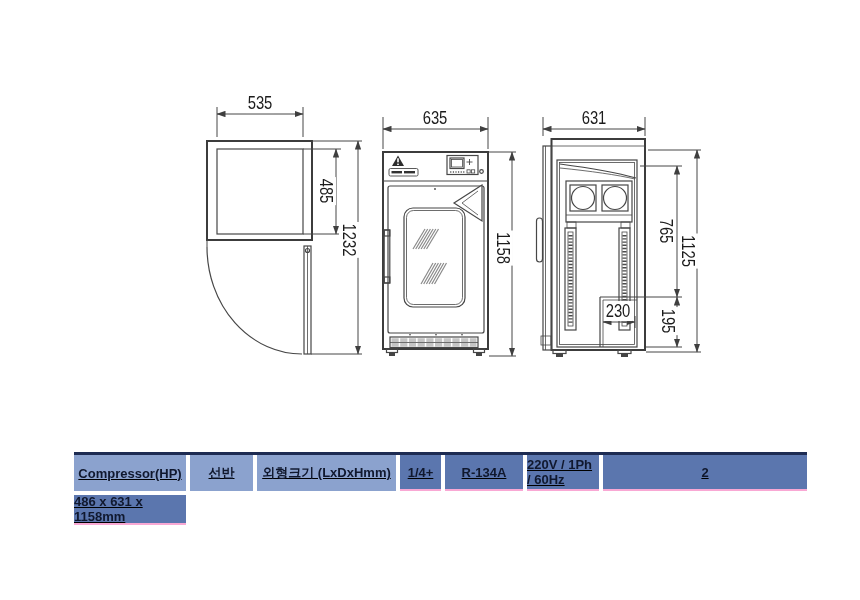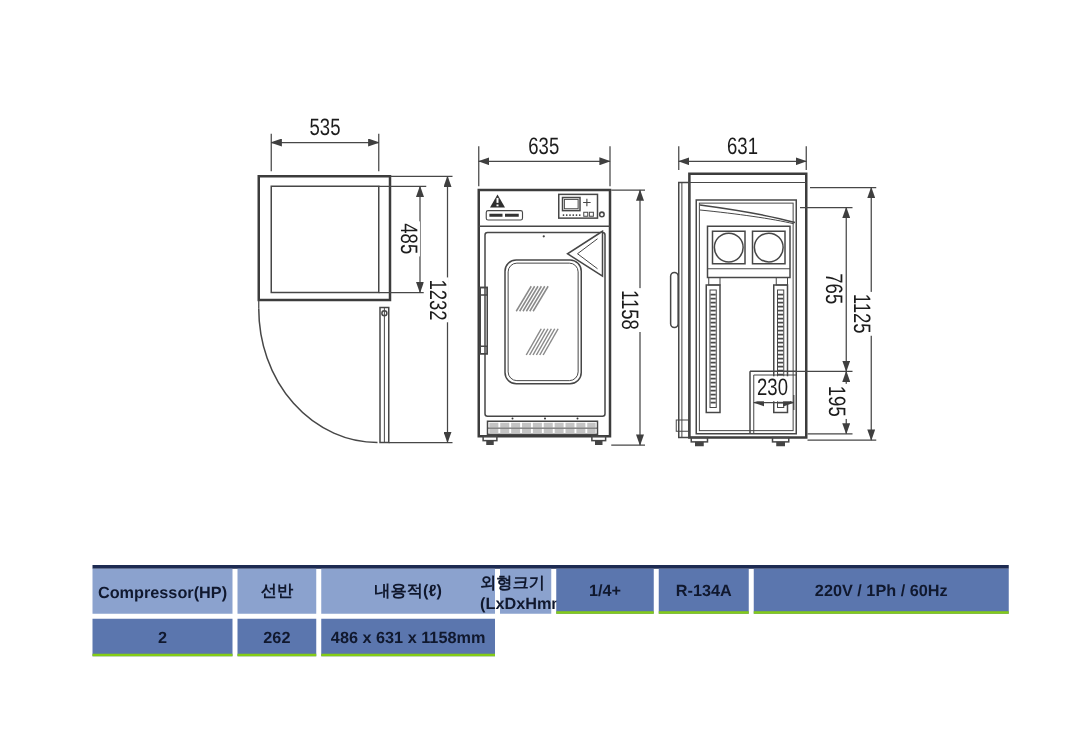--- a/index.html
+++ b/index.html
@@ -9,26 +9,26 @@
   .drawing{position:absolute;left:0;top:0;width:860px;height:445px;padding-left:48px;}
   .drawing svg{position:absolute;left:0;top:0;}
   .dlab{position:absolute;font:400 19px "Liberation Sans",sans-serif;color:#1c1c1c;
         background:#fff;padding:0 2px;line-height:1.05;white-space:nowrap;
         transform:translate(-50%,-50%) scaleX(0.78);}
   .dlab.rot{transform:translate(-50%,-50%) rotate(90deg) scaleX(0.78);}
   
   .spec{position:absolute;left:74px;top:452px;width:733px;}
   .spec-topline{height:3px;background:#1D2B52;}
   .spec-grid{display:grid;grid-template-columns:112px 63px 139px 41px 78px 72px 1fr;
-             grid-template-rows:36px 30px;column-gap:4px;row-gap:4px;}
+             grid-template-rows:36px 30px;column-gap:4px;row-gap:4px;text-decoration:underline;}
   .spec-grid .th{background:#8BA2CE;display:flex;align-items:center;justify-content:center;
                  font-weight:700;font-size:13px;color:#10182E;}
   .spec-grid .td{background:#5B76AE;display:flex;align-items:center;justify-content:center;
                  font-weight:700;font-size:13px;color:#10182E;
-                 border-bottom:2px solid #84cc16;box-sizing:border-box;}
+                 border-bottom:2px solid #f9a8d4;box-sizing:border-box;}
 </style>
 </head>
 <body>
 
 <div class="stage">
 
   <div class="drawing">
     <svg width="860" height="445" viewBox="0 0 860 445">
       <defs>
         <marker id="arw" viewBox="-9 -3.2 9 6.4" markerWidth="9" markerHeight="6.4" refX="-0.5" refY="0" orient="auto-start-reverse" markerUnits="userSpaceOnUse">
@@ -227,24 +227,22 @@
     <span class="dlab rot" style="left:688px;top:251px">1125</span>
     <span class="dlab" style="left:618px;top:311px">230</span>
     <span class="dlab rot" style="left:668px;top:321px">195</span>
   </div>
 
   <div class="spec">
     <div class="spec-topline"></div>
     <div class="spec-grid">
       <div class="th">Compressor(HP)</div>
       <div class="th">선반</div>
-      <div class="th">내용적(ℓ)</div>
       <div class="th">외형크기 (LxDxHmm)</div>
       <div class="td">1/4+</div>
       <div class="td">R-134A</div>
       <div class="td">220V / 1Ph / 60Hz</div>
       <div class="td">2</div>
-      <div class="td">262</div>
       <div class="td">486 x 631 x 1158mm</div>
     </div>
   </div>
 
 </div>
 
 </body></html>

